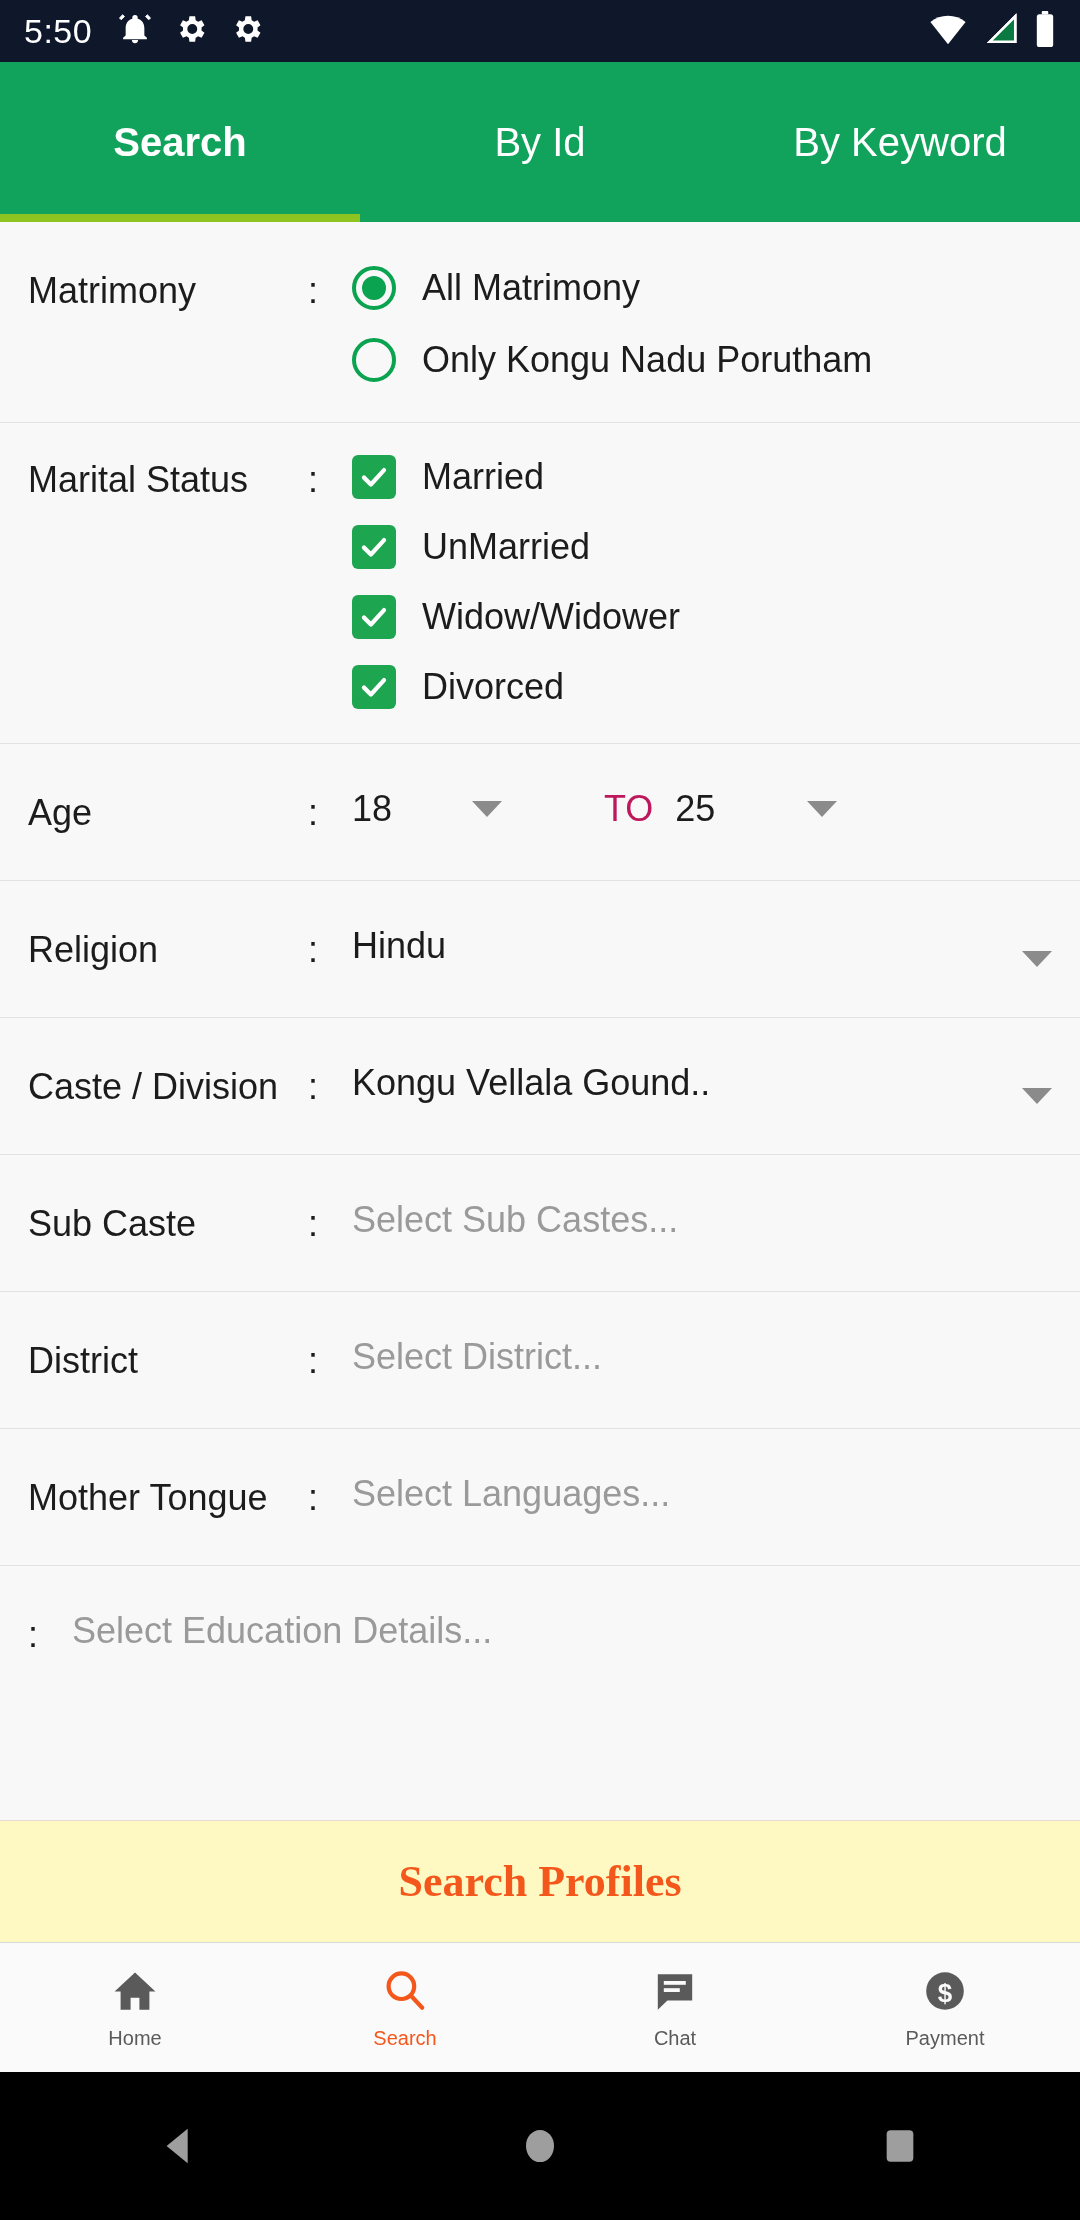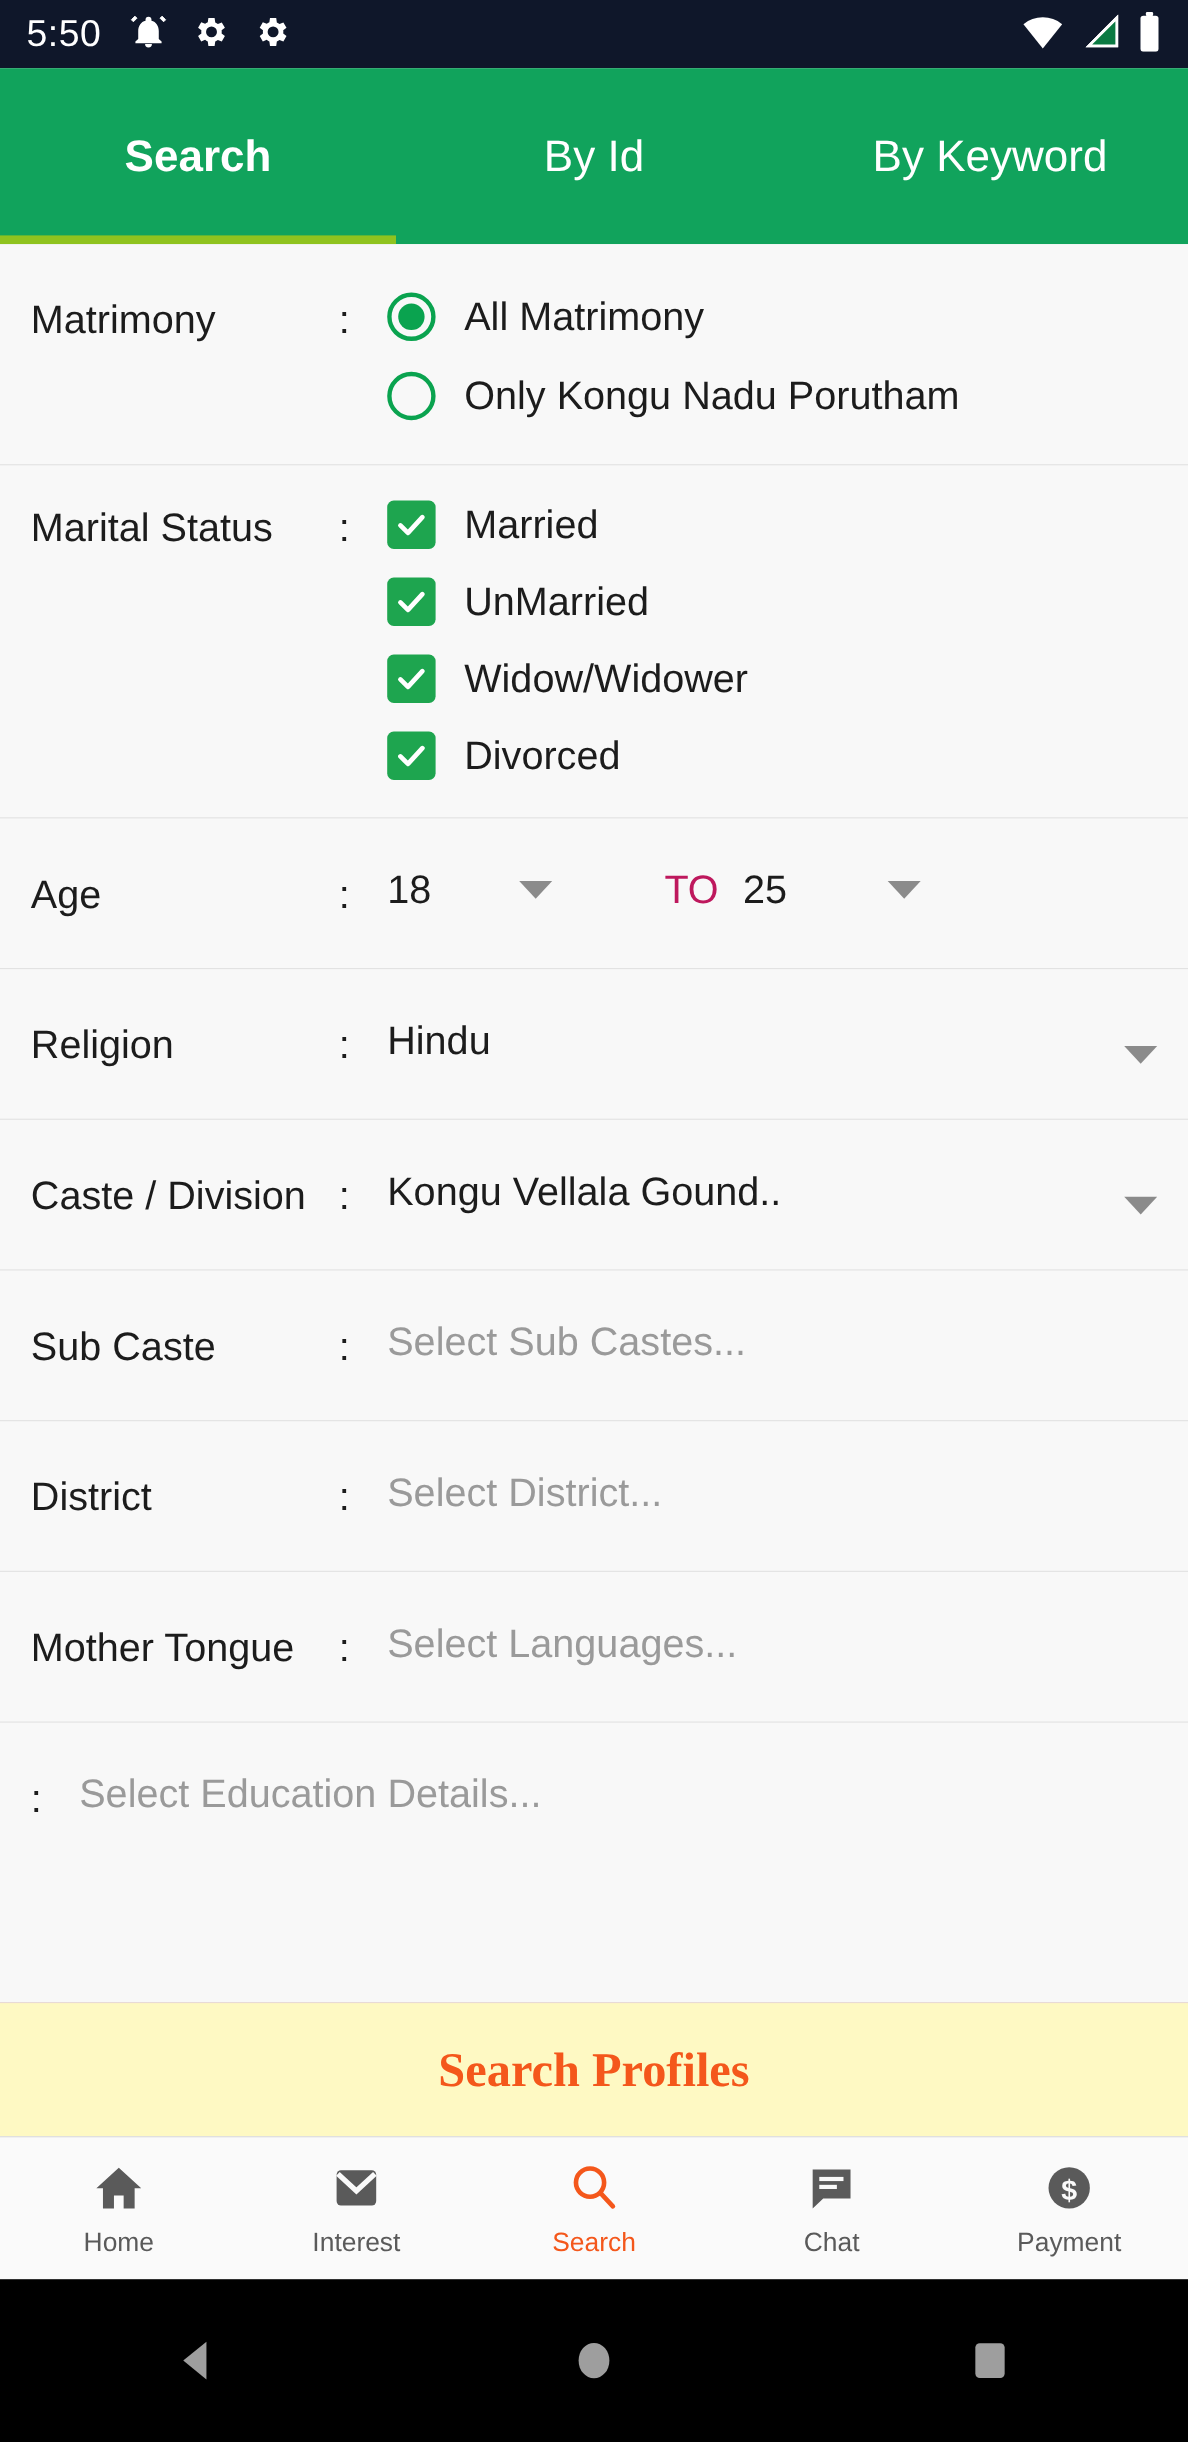--- a/index.html
+++ b/index.html
@@ -104,21 +104,21 @@
   
   .bottomnav {
     flex:0 0 130px; height:130px; background:#fafafa;
     display:flex; border-top:1px solid #d9d9d9;
   }
   .nav-item {
     flex:1; display:flex; flex-direction:column;
     align-items:center; justify-content:center; gap:10px;
   }
   .nav-ic { height:52px; display:flex; align-items:center; justify-content:center; }
-  .nav-label { font-size:24px; color:#5a5a5a; }
+  .nav-label { font-size:20px; color:#5a5a5a; }
   .nav-item.active .nav-label { color:#f4571b; }
 
   
   .androidnav {
     flex:0 0 148px; height:148px; background:#000;
     display:flex; align-items:center; justify-content:space-around;
   }
   .an-btn { width:160px; display:flex; align-items:center; justify-content:center; }
 </style>
 </head>
@@ -317,29 +317,20 @@
 
   <div class="bottomnav">
     <div class="nav-item">
       <span class="nav-ic">
         <svg width="48" height="48" viewBox="0 0 24 24" fill="#5a5a5a">
             <path d="M12 2.8 1.8 12.2h3v9.2h5v-6h4.4v6h5v-9.2h3z"></path>
           </svg>
       </span>
       <span class="nav-label">Home</span>
     </div>
-    <div class="nav-item">
-      <span class="nav-ic">
-        <svg width="48" height="48" viewBox="0 0 24 24" fill="#5a5a5a">
-            <rect x="3" y="4" width="18" height="16" rx="2"></rect>
-            <path d="M3.6 5.6 12 13.4l8.4-7.8" stroke="#fafafa" stroke-width="2.4" fill="none"></path>
-          </svg>
-      </span>
-      <span class="nav-label">Interest</span>
-    </div>
     <div class="nav-item active">
       <span class="nav-ic">
         <svg width="48" height="48" viewBox="0 0 24 24" fill="none" stroke="#f4571b" stroke-width="2.1" stroke-linecap="round">
             <circle cx="10.2" cy="9.6" r="6.4"></circle>
             <path d="M15 14.4 20.6 20.4"></path>
           </svg>
       </span>
       <span class="nav-label">Search</span>
     </div>
     <div class="nav-item">

